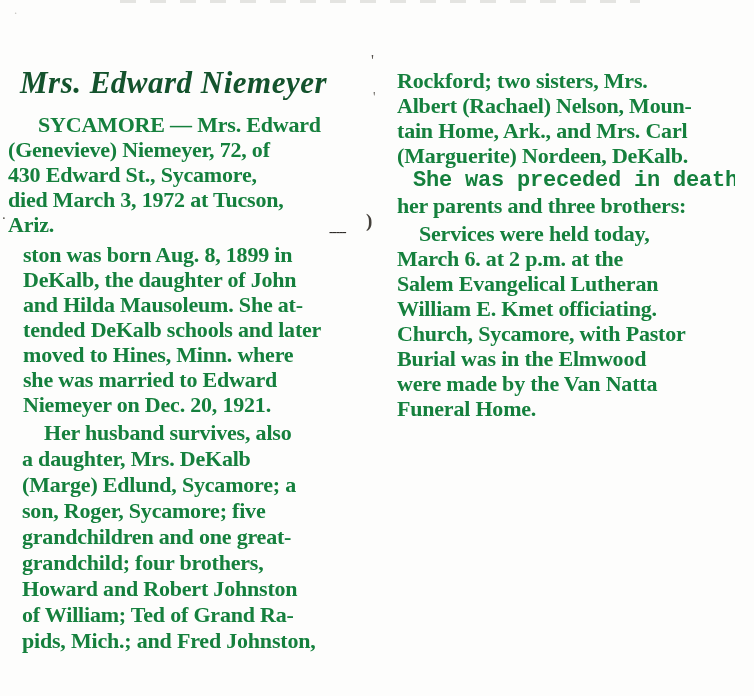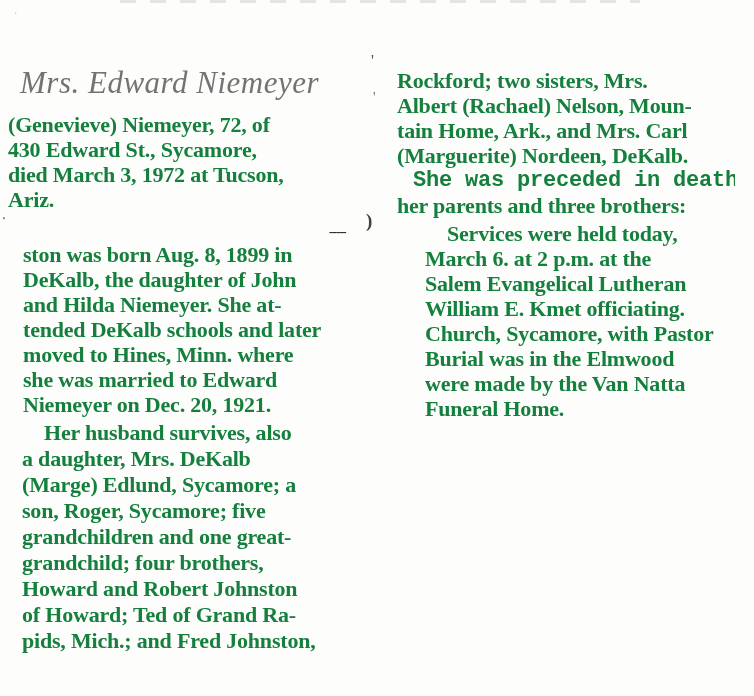--- a/index.html
+++ b/index.html
@@ -8,32 +8,32 @@
     background:#fdfdfc;
     font-family:"Liberation Serif", serif;
     color:#211e1b;
     overflow:hidden;
   }
   .page{position:relative;width:754px;height:696px;background:#fdfdfc;}
 
   
   .title{
     position:absolute;left:20px;top:65px;width:345px;
-    font-size:31px;line-height:36px;font-weight:400;font-style:italic;
+    font-size:31px;line-height:36px;font-weight:700;font-style:italic;
     letter-spacing:0.5px;white-space:nowrap;
-    color:#737373;
+    color:#14532d;
   }
 
   
   .strip{position:absolute;font-size:22px;font-weight:700;letter-spacing:-0.2px;color:#15803d;}
   .s1{left:8px;  top:112px;width:362px;}
   .s2{left:23px; top:242px;width:349px;}
   .s3{left:22px; top:420px;width:334px;}
   .rc{left:397px;top:68px; width:338px;}
-  .rp3{margin-top:3px;margin-left:28px;}
+  .rp3{margin-top:3px;}
 
   .ln{height:25px;line-height:25px;text-align:justify;overflow:hidden;white-space:nowrap;}
   .ln::after{content:"";display:inline-block;width:100%;height:0;}
   .s3 .ln{height:26px;line-height:26px;}
   .ln.last{text-align:left;}
   .ln.last::after{content:none;}
   .ind{text-indent:22px;}
   .ind-lg{text-indent:30px;}
   .ind-sm{text-indent:16px;font-family:Liberation Mono, monospace;}
 
@@ -60,45 +60,46 @@
 
   <div class="title">Mrs. Edward Niemeyer</div>
 
   <span class="artifact stray-quote-1">'</span>
   <span class="artifact stray-quote-2">'</span>
   <span class="artifact stray-paren">)</span>
   <span class="artifact stray-dot-left">.</span>
   <span class="artifact paste-mark">-----</span>
 
   <div class="strip s1">
+    <div class="ln ind-lg">SYCAMORE — Mrs. Edward</div>
     <div class="ln">(Genevieve) Niemeyer, 72, of</div>
     <div class="ln">430 Edward St., Sycamore,</div>
     <div class="ln">died March 3, 1972 at Tucson,</div>
     <div class="ln last">Ariz.</div>
   </div>
 
   <div class="strip s2">
     <div class="ln">ston was born Aug. 8, 1899 in</div>
     <div class="ln">DeKalb, the daughter of John</div>
-    <div class="ln">and Hilda Niemeyer. She at-</div>
+    <div class="ln">and Hilda Mausoleum. She at-</div>
     <div class="ln">tended DeKalb schools and later</div>
     <div class="ln">moved to Hines, Minn. where</div>
     <div class="ln">she was married to Edward</div>
     <div class="ln">Niemeyer on Dec. 20, 1921.</div>
   </div>
 
   <div class="strip s3">
     <div class="ln ind">Her husband survives, also</div>
     <div class="ln">a daughter, Mrs. DeKalb</div>
     <div class="ln">(Marge) Edlund, Sycamore; a</div>
     <div class="ln">son, Roger, Sycamore; five</div>
     <div class="ln">grandchildren and one great-</div>
     <div class="ln">grandchild; four brothers,</div>
     <div class="ln">Howard and Robert Johnston</div>
-    <div class="ln">of Howard; Ted of Grand Ra-</div>
+    <div class="ln">of William; Ted of Grand Ra-</div>
     <div class="ln">pids, Mich.; and Fred Johnston,</div>
   </div>
 
   <div class="strip rc">
     <div>
       <div class="ln">Rockford; two sisters, Mrs.</div>
       <div class="ln">Albert (Rachael) Nelson, Moun-</div>
       <div class="ln">tain Home, Ark., and Mrs. Carl</div>
       <div class="ln">(Marguerite) Nordeen, DeKalb.</div>
     </div>

